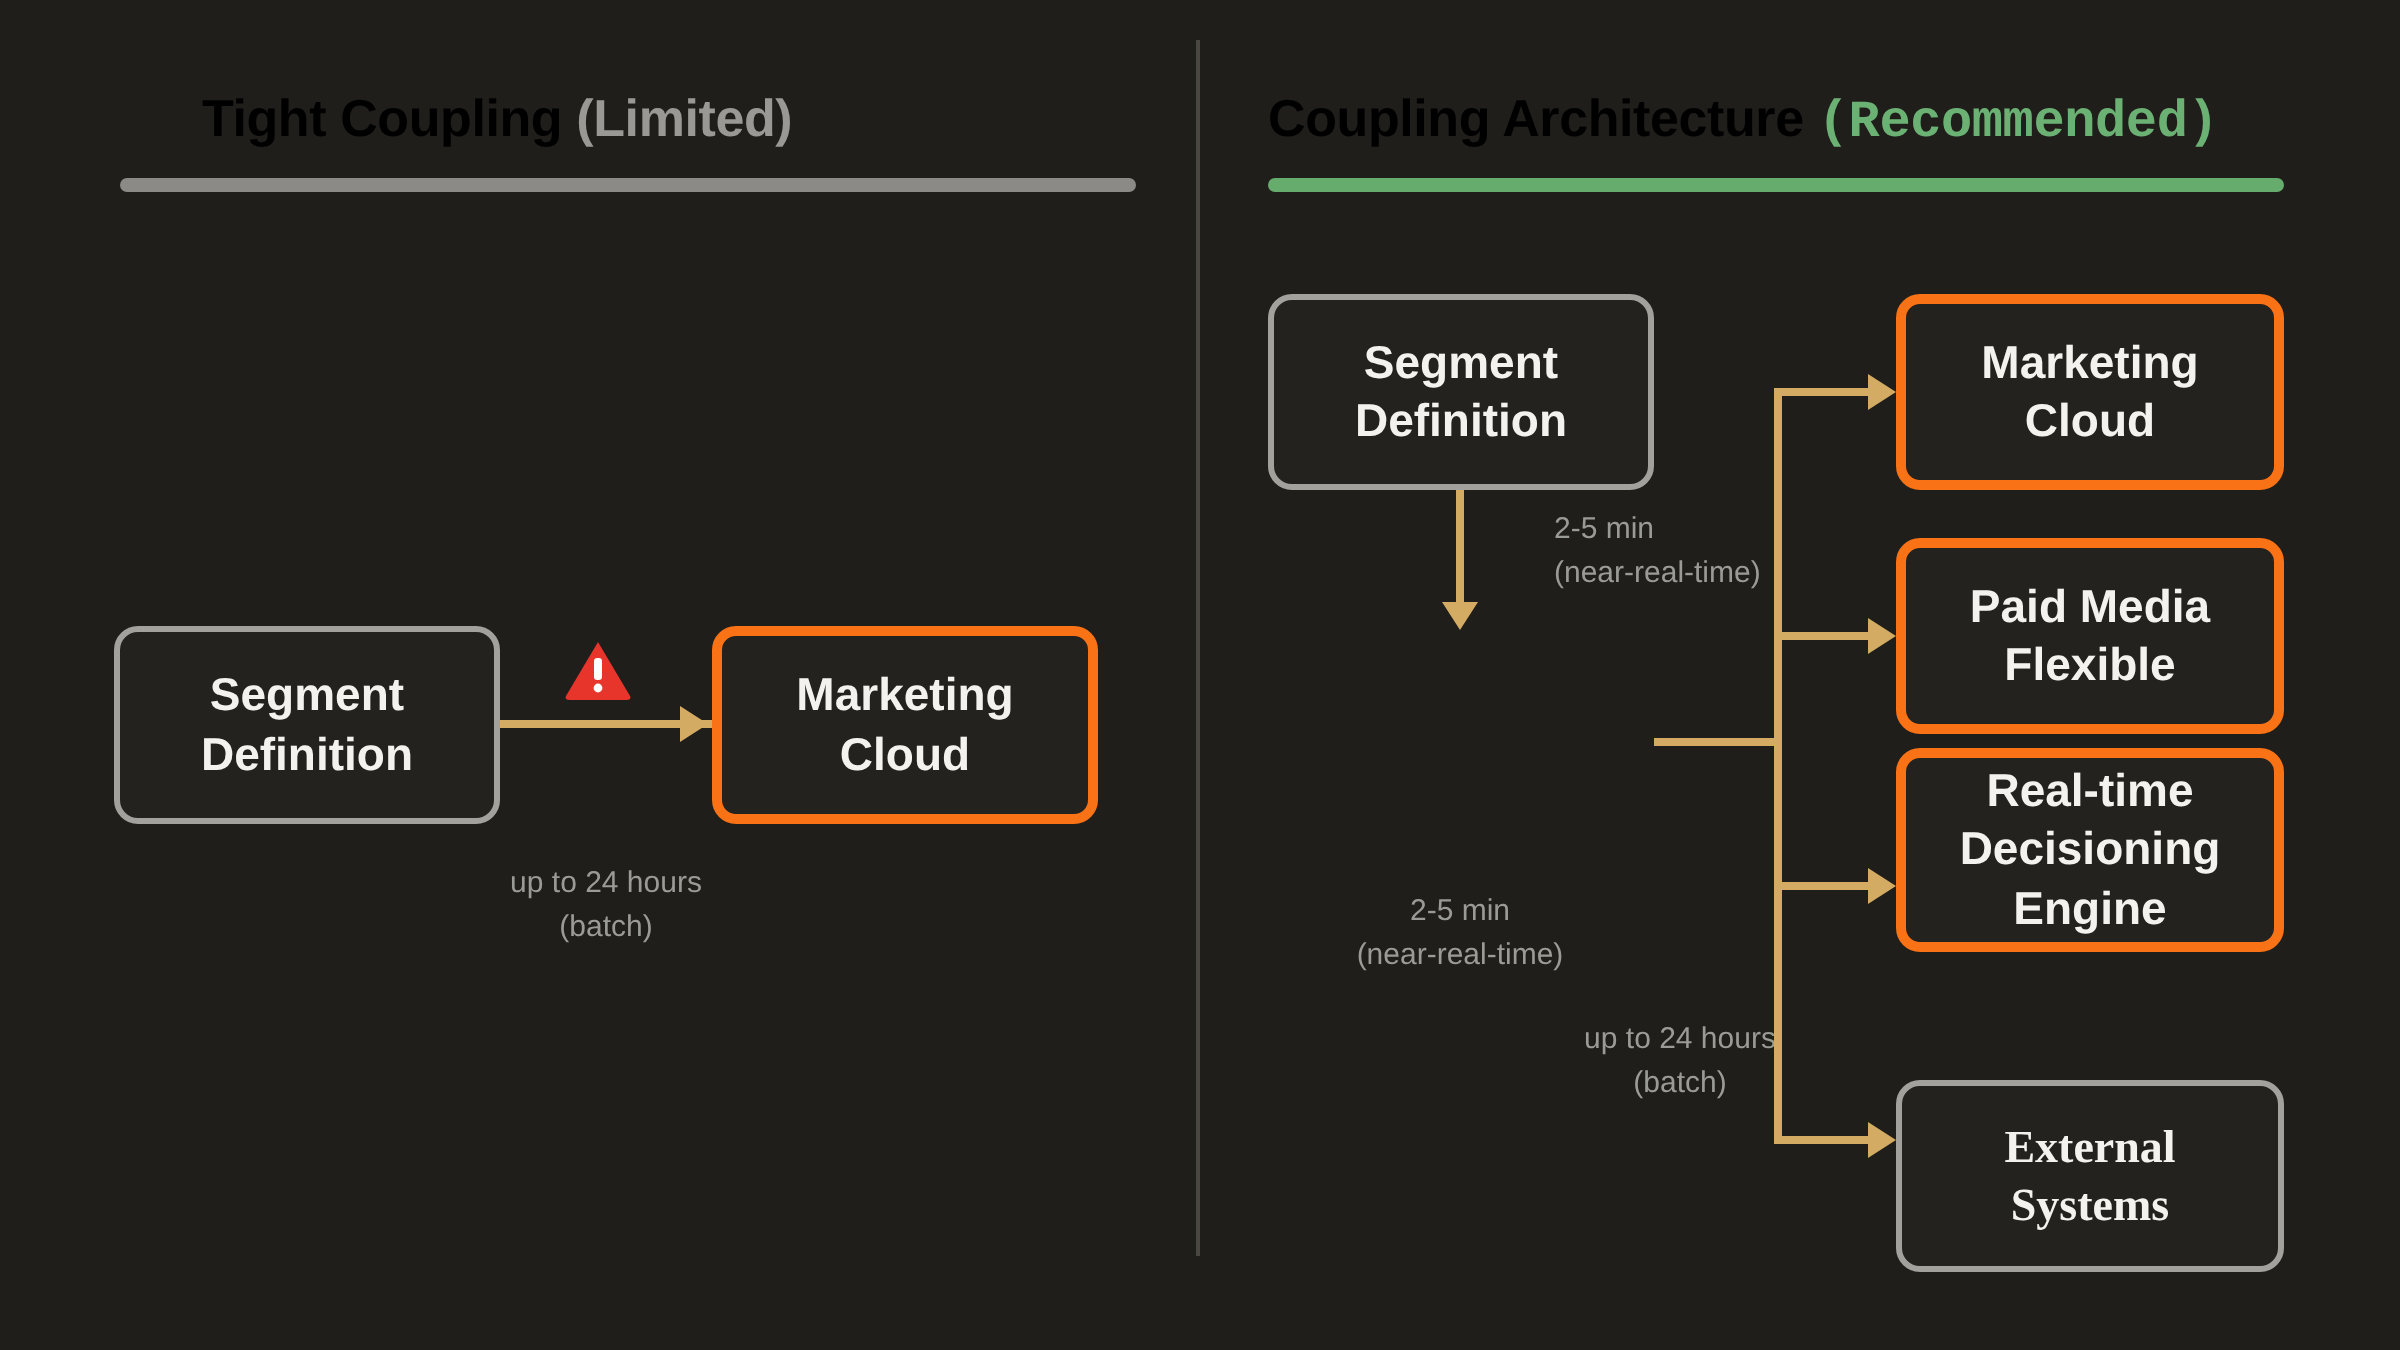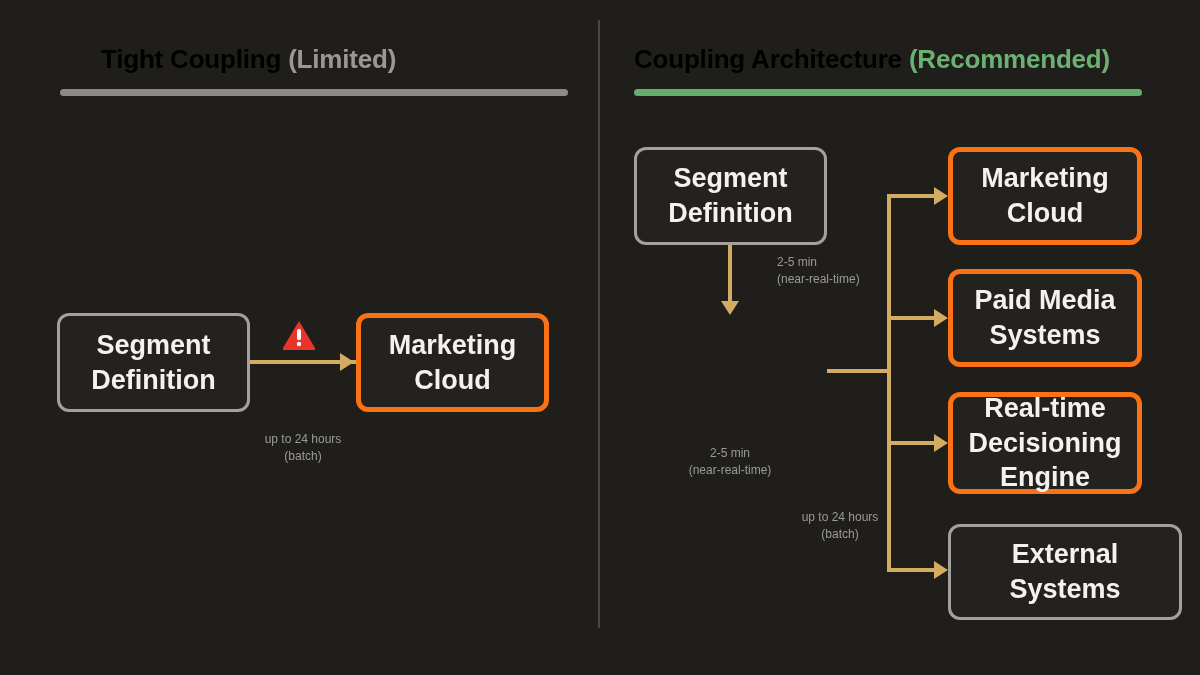--- a/index.html
+++ b/index.html
@@ -26,40 +26,40 @@
 
   
   .panel-title {
     position: absolute;
     font-size: 26px;
     font-weight: bold;
     white-space: nowrap;
     letter-spacing: -0.2px;
   }
   .title-sub-gray { color: #9a9894; }
-  .title-sub-green { color: #6bb173; }
+  .title-sub-green { color: #6bb173; font-family: Liberation Mono, monospace; }
 
   .title-bar {
     position: absolute;
     height: 7px;
     border-radius: 4px;
   }
   .bar-gray  { background: #8c8a86; }
   .bar-green { background: #66ac6c; }
 
   
   .node {
     position: absolute;
     display: flex;
     align-items: center;
     justify-content: center;
     text-align: center;
     border-radius: 12px;
     background: #24221f;
-    font-size: 27px;
+    font-size: 23px;
     font-weight: bold;
     line-height: 1.28;
     color: #f4f2ee;
     padding: 4px 8px;
   }
   .node.gray  { border: 3px solid #a3a19c; }
   .node.gold  { border: 5px solid #f97316; }
   .node.gold-text { color: #e3c98a; }
 
   
@@ -79,21 +79,21 @@
     width: 0; height: 0;
     border-left: 9px solid transparent;
     border-right: 9px solid transparent;
     border-top: 14px solid #d4ab63;
   }
 
   
   .edge-label {
     position: absolute;
     color: #9a9a96;
-    font-size: 12px;
+    font-size: 15px;
     line-height: 1.45;
     white-space: nowrap;
   }
   .edge-label.center { text-align: center; }
   .edge-label.left   { text-align: left; }
 
   
   .warn-icon {
     position: absolute;
     width: 34px; height: 31px;
@@ -184,27 +184,27 @@
   <div class="line" style="left:887px; top:568px; width:56px; height:4px;"></div>
   <div class="arrow-right" style="left:934px; top:561px;"></div>
 
   <div class="node gold" style="left:948px; top:147px; width:194px; height:98px;">
     <span style="white-space:pre-line;">Marketing
 Cloud</span>
   </div>
 
   <div class="node gold" style="left:948px; top:269px; width:194px; height:98px;">
     <span style="white-space:pre-line;">Paid Media
-Systems</span>
-  </div>
-
-  <div class="node gold" style="left:948px; top:392px; width:194px; height:102px;">
+Flexible</span>
+  </div>
+
+  <div class="node gold" style="left:948px; top:374px; width:194px; height:102px;">
     <span style="white-space:pre-line;">Real-time
 Decisioning
 Engine</span>
   </div>
 
-  <div class="node gray" style="left:948px; top:524px; width:234px; height:96px;">
+  <div class="node gray" style="left:948px; top:540px; width:194px; height:96px;font-family:Liberation Serif, serif;">
     <span style="white-space:pre-line;">External
 Systems</span>
   </div>
 
 </div>
 
 </body></html>

